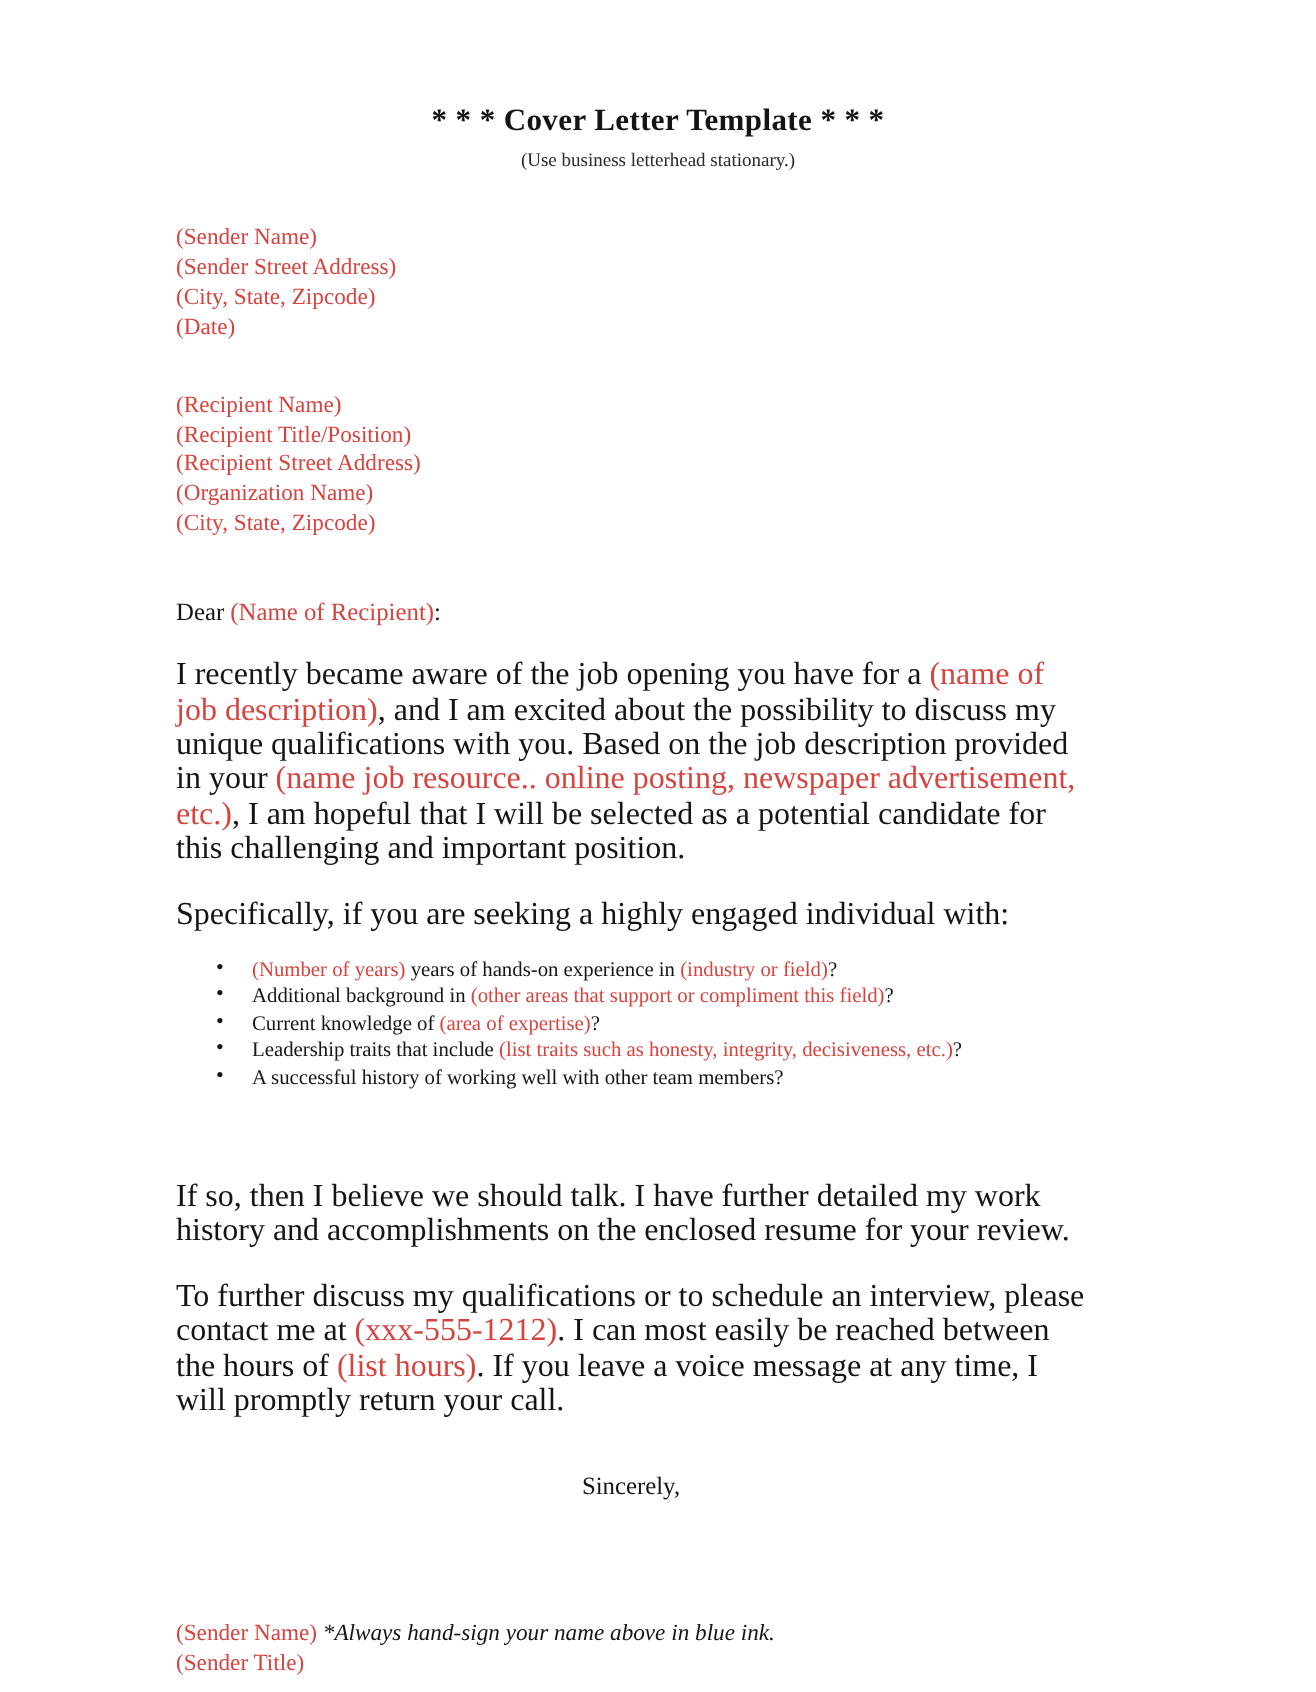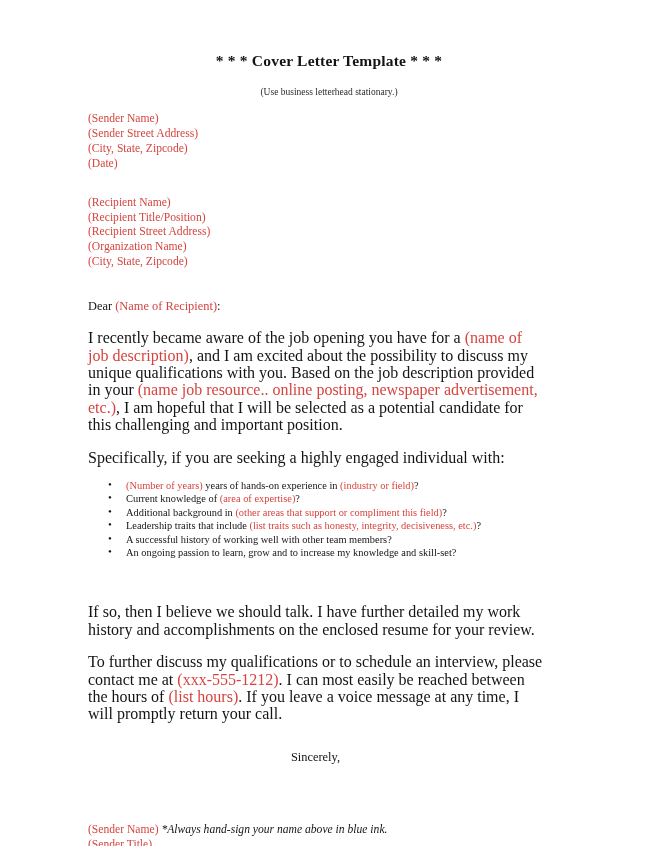--- a/index.html
+++ b/index.html
@@ -35,21 +35,21 @@
     font-size: 15.5px;
     font-weight: bold;
     letter-spacing: 0.2px;
     color: #141414;
     margin: 0;
     line-height: 1.2;
   }
   .doc-subtitle {
     font-size: 9.5px;
     color: #2a2a2a;
-    margin: 16px 0 0 0;
+    margin: 5px 0 0 0;
     line-height: 1.2;
   }
 
   
   .body-wrap {
     position: absolute;
     left: 88px;
     top: 112px;
     width: 455px;
   }
@@ -156,25 +156,24 @@
     <div class="gap-recip-dear"></div>
 
     <div class="salutation"><span>Dear </span><span class="red">(Name of Recipient)</span><span>:</span></div>
 
     <div class="para spaced"><span>I recently became aware of the job opening you have for a </span><span class="red">(name of job description)</span><span>, and I am excited about the possibility to discuss my unique qualifications with you.  Based on the job description provided in your </span><span class="red">(name job resource.. online posting, newspaper advertisement, etc.)</span><span>, I am hopeful that I will be selected as a potential candidate for this challenging and important position.</span></div>
 
     <div class="para spaced">Specifically, if you are seeking a highly engaged individual with:</div>
 
     <ul class="bullets">
       <li><span class="red">(Number of years)</span><span> years of hands-on experience in </span><span class="red">(industry or field)</span><span>?</span></li>
+      <li><span class="red"></span><span>Additional background in </span><span class="red">(other areas that support or compliment this field)</span><span>?</span></li>
       <li><span class="red"></span><span>Current knowledge of </span><span class="red">(area of expertise)</span><span>?</span></li>
-      <li><span class="red"></span><span>Additional background in </span><span class="red">(other areas that support or compliment this field)</span><span>?</span></li>
       <li><span class="red"></span><span>Leadership traits that include </span><span class="red">(list traits such as honesty, integrity, decisiveness, etc.)</span><span>?</span></li>
       <li><span class="red"></span><span>A successful history of working well with other team members?</span><span class="red"></span><span></span></li>
-      <li><span class="red"></span><span>An ongoing passion to learn, grow and to increase my knowledge and skill-set?</span><span class="red"></span><span></span></li>
     </ul>
 
     <div class="gap-after-bullets"></div>
 
     <div class="para">If so, then I believe we should talk. I have further detailed my work history and accomplishments on the enclosed resume for your review.</div>
 
     <div class="para spaced"><span>To further discuss my qualifications or to schedule an interview, please contact me at </span><span class="red">(xxx-555-1212)</span><span>. I can most easily be reached between the hours of </span><span class="red">(list hours)</span><span>.  If you leave a voice message at any time, I will promptly return your call.</span></div>
 
 
     <div class="gap-before-sign"></div>

